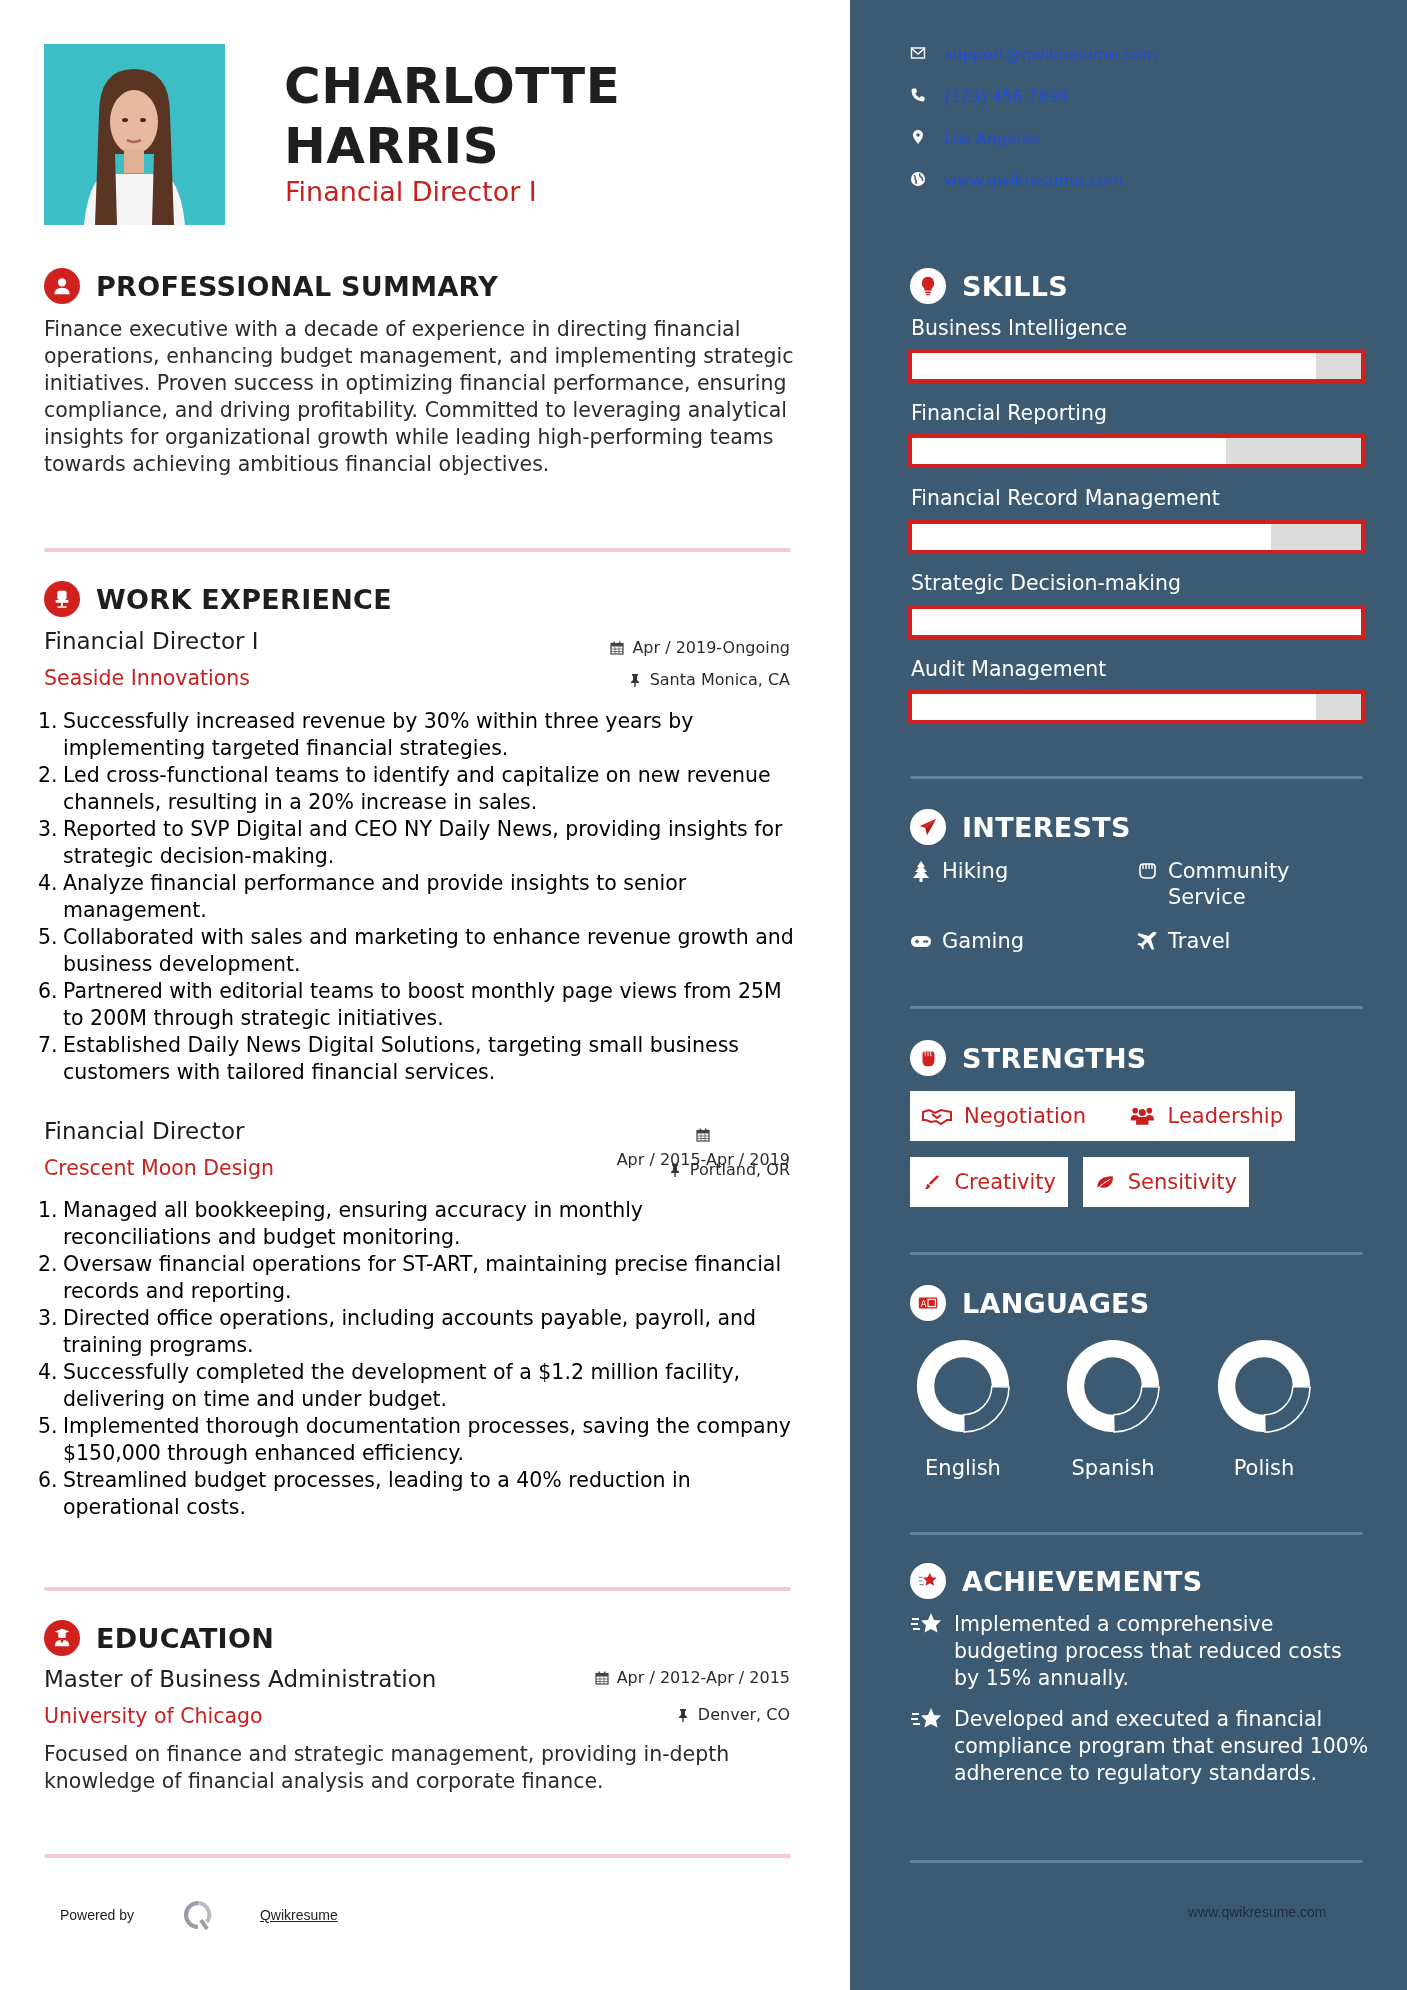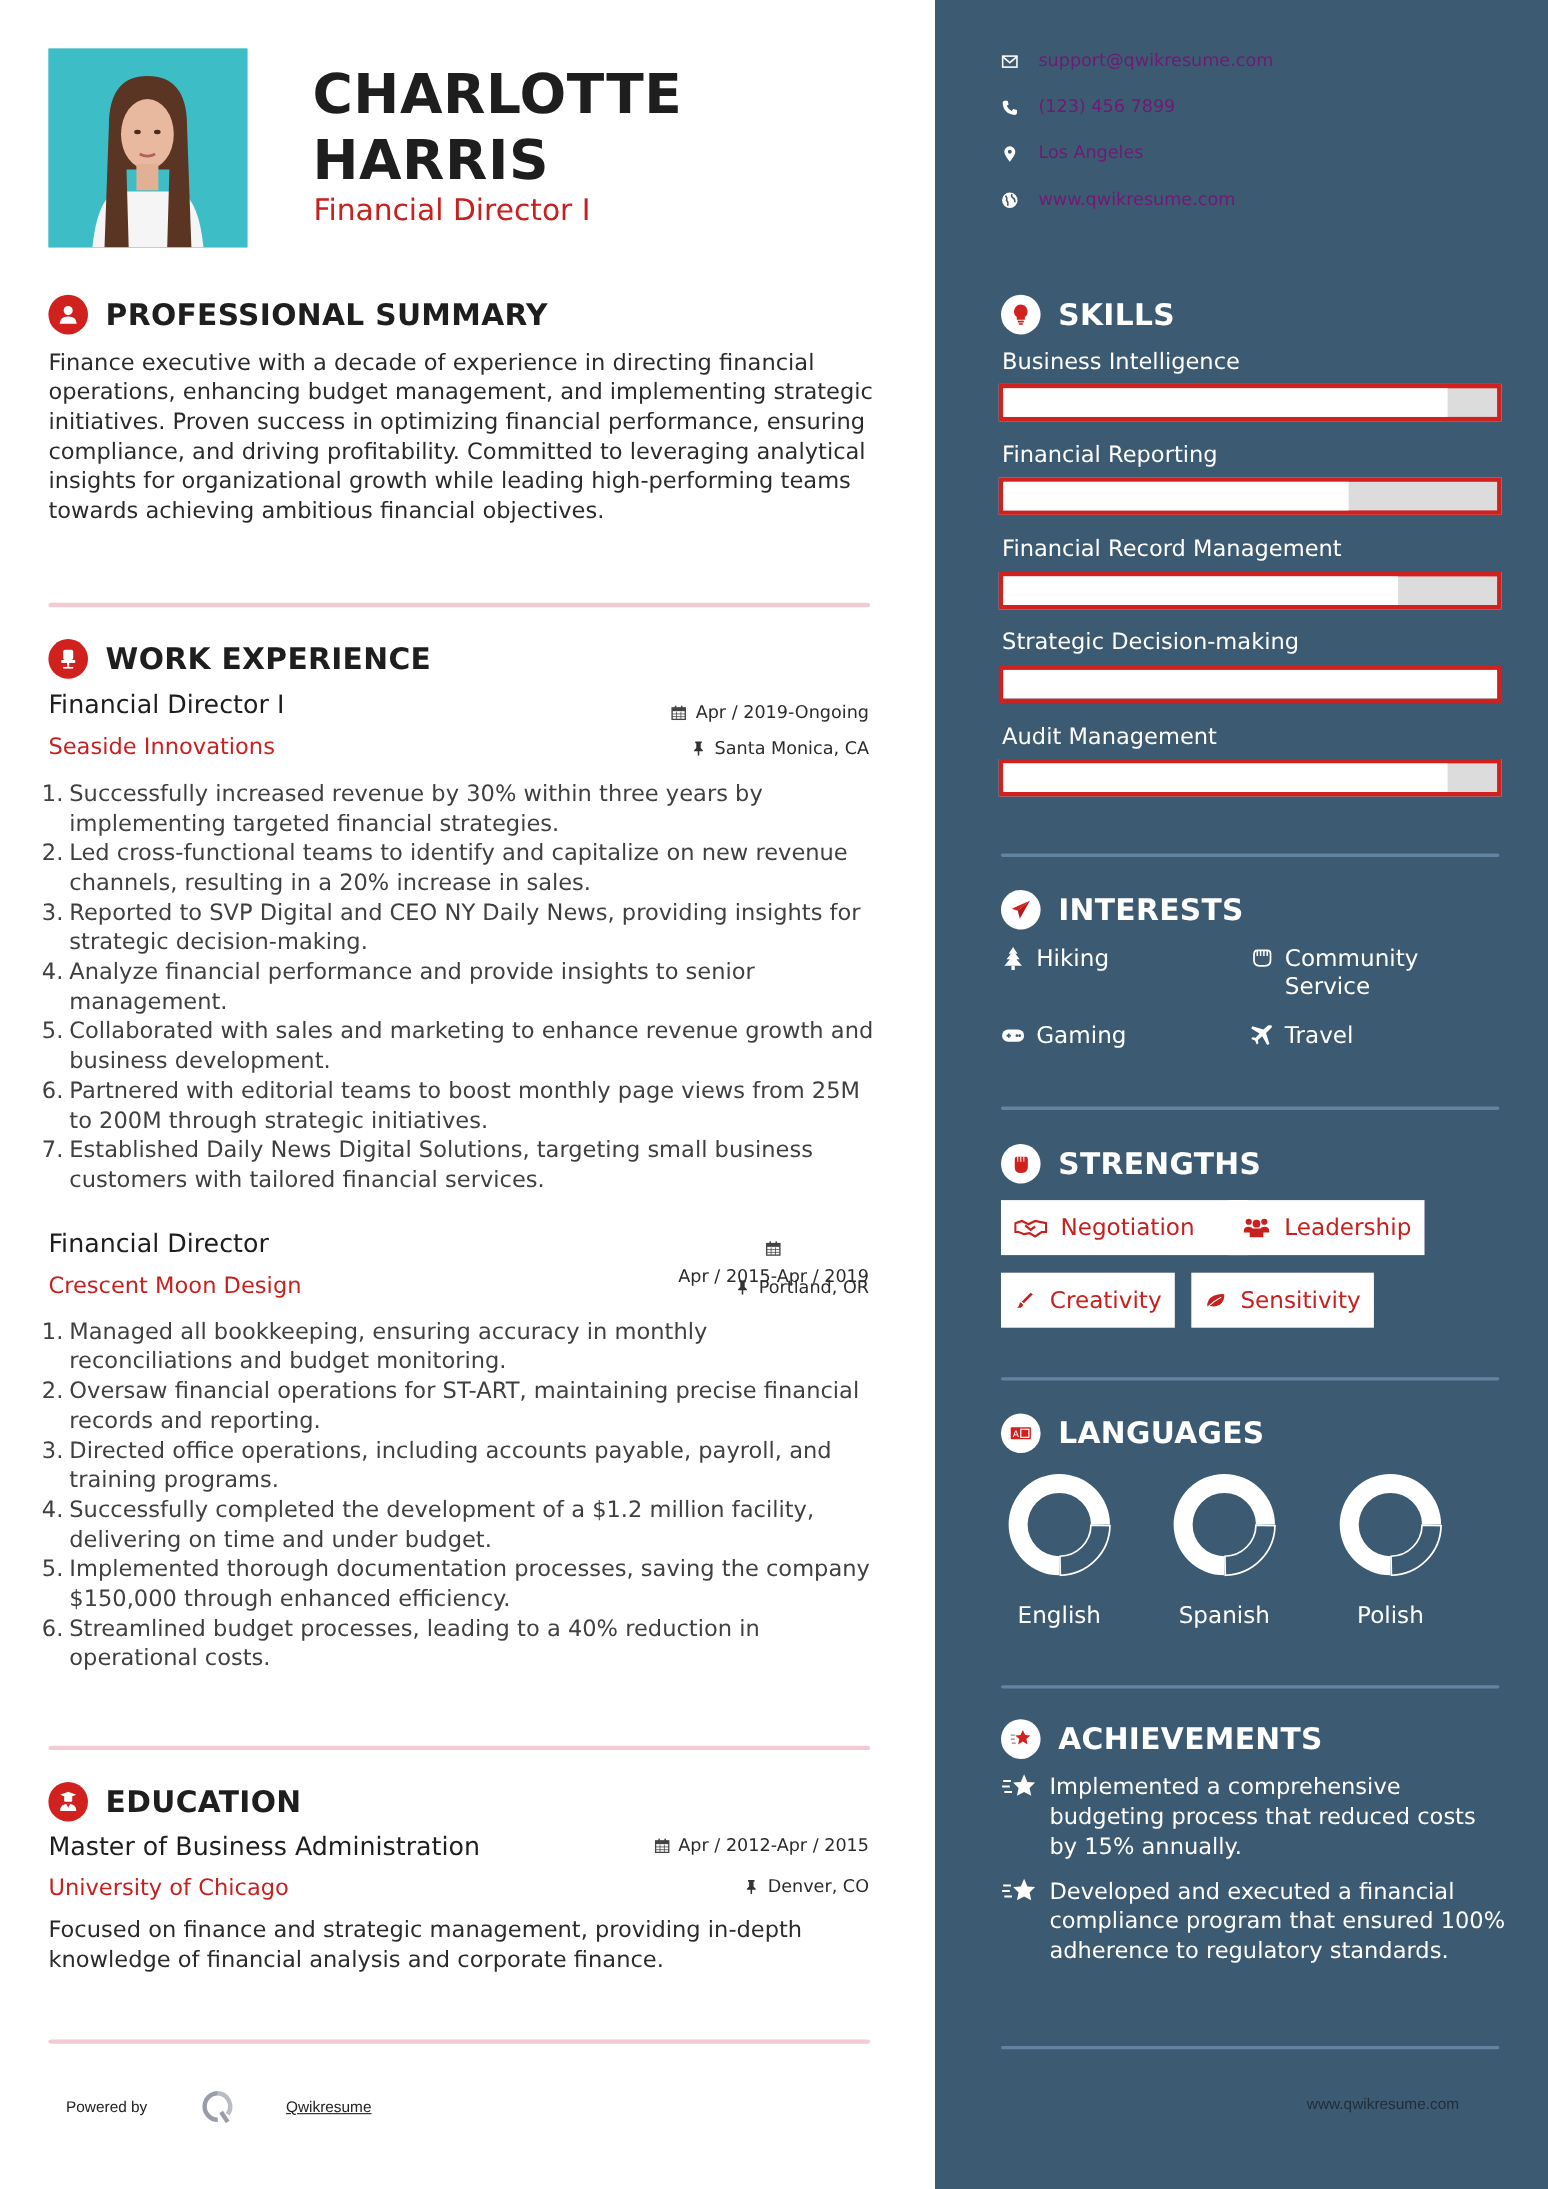--- a/index.html
+++ b/index.html
@@ -23,31 +23,31 @@
 
   .divider { position: absolute; left: 44px; width: 747px; height: 4px; background: #f2cbd4; border-radius: 2px; }
 
   .para { position: absolute; left: 44px; width: 750px; font-size: 20.5px; line-height: 27px; color: #2b2b2b; }
 
   .job-title { position: absolute; left: 44px; font-size: 23px; color: #1e1e1e; }
   .company { position: absolute; left: 44px; font-size: 20.5px; color: #c8201e; }
   .meta { position: absolute; right: 60px; font-size: 16px; color: #2b2b2b; display: flex; align-items: center; gap: 8px; justify-content: flex-end; }
   .meta svg { width: 14px; height: 14px; }
 
-  ol.bullets { position: absolute; left: 44px; width: 750px; font-size: 20.5px; line-height: 27px; color: #404040; list-style: none; counter-reset: b; }
+  ol.bullets { position: absolute; left: 44px; width: 750px; font-size: 20.5px; line-height: 27px; color: #000000; list-style: none; counter-reset: b; }
   ol.bullets li { position: relative; padding-left: 19px; counter-increment: b; }
   ol.bullets li::before { content: counter(b) "."; position: absolute; left: -6px; }
 
   
   .powered { position: absolute; left: 60px; top: 1900px; display: flex; align-items: center; font-size: 14px; color: #222; font-family: "Liberation Sans", sans-serif; gap: 33px; }
   .powered .qlogo { width: 30px; height: 30px; margin: 0 14px 0 16px; }
   .powered .brand { text-decoration: underline; }
 
   
-  .contact { position: absolute; left: 910px; display: flex; align-items: flex-end; font-size: 16px; color: #701a75; }
+  .contact { position: absolute; left: 910px; display: flex; align-items: flex-start; font-size: 16px; color: #1d4ed8; }
   .contact svg { width: 16px; height: 16px; margin-right: 18px; }
 
   .r-head { position: absolute; left: 910px; display: flex; align-items: center; }
   .r-icon { width: 36px; height: 36px; border-radius: 50%; background: #fff; display: flex; align-items: center; justify-content: center; margin-right: 16px; }
   .r-icon svg { width: 22px; height: 22px; }
   .r-title { font-size: 27px; font-weight: bold; color: #fff; letter-spacing: 0.3px; }
 
   .skill-label { position: absolute; left: 911px; font-size: 20.5px; color: #fff; }
   .skill-bar { position: absolute; left: 908px; width: 457px; height: 34px; border: 4px solid #d0211f; background: #dcdcdc; }
   .skill-fill { height: 100%; background: #ffffff; }

